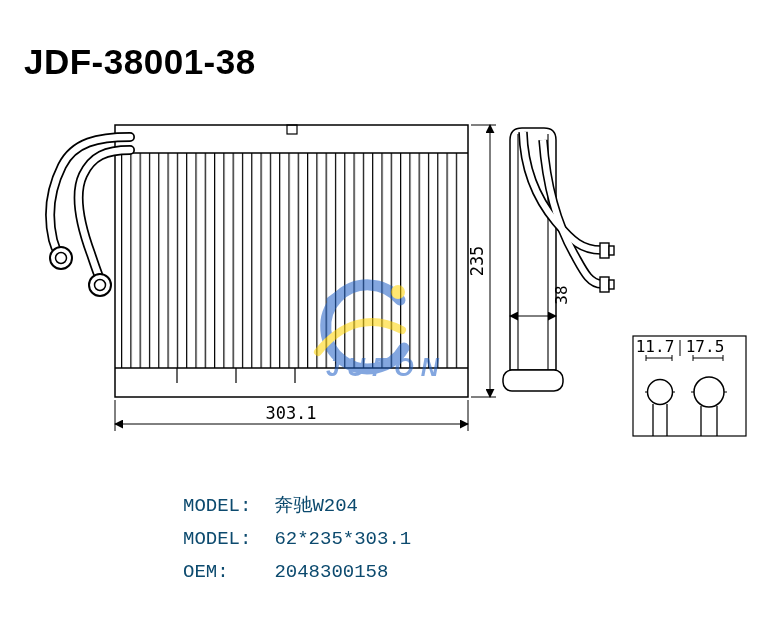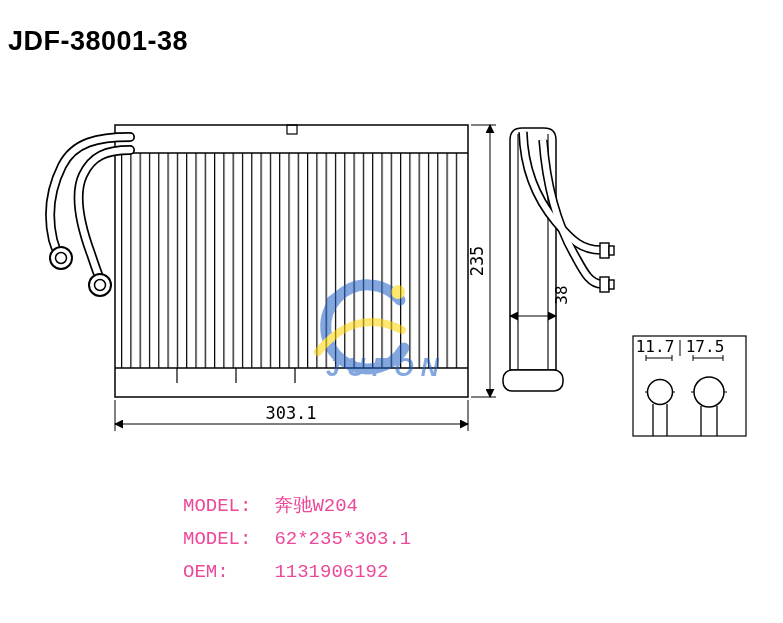--- a/index.html
+++ b/index.html
@@ -1,22 +1,22 @@
 <!DOCTYPE html>
 <html><head>
 <meta charset="utf-8">
 <style>
   html,body{margin:0;padding:0;background:#ffffff;}
   .page{position:relative;width:783px;height:623px;background:#ffffff;overflow:hidden;
         font-family:"Liberation Sans",sans-serif;}
-  .title{position:absolute;left:8px;top:26px;margin:0;font-size:27px;font-weight:800;
+  .title{position:absolute;left:8px;top:26px;margin:16px;font-size:35px;font-weight:800;
          color:#000;letter-spacing:0.5px;font-family:"Liberation Sans",sans-serif;}
   .drawing{position:absolute;left:0;top:0;}
   .specs{position:absolute;left:183px;top:490px;font-family:"Liberation Mono",monospace;
-         font-size:19px;color:#ec4899;}
+         font-size:19px;color:#0c4a6e;}
   .spec-row{height:33px;line-height:33px;white-space:nowrap;}
   .spec-label{display:inline-block;width:80px;}
   .dim-text{font-family:"DejaVu Sans Mono",monospace;font-size:17px;fill:#000;}
   .dim-text-sm{font-family:"DejaVu Sans Mono",monospace;font-size:16px;fill:#000;}
   .wm-text{font-family:"Liberation Sans",sans-serif;font-size:25px;font-weight:bold;
            font-style:italic;fill:#1e5fc5;letter-spacing:7px;}
 </style>
 </head>
 <body>
 
@@ -131,17 +131,17 @@
     <div class="spec-row">
       <span class="spec-label">MODEL:</span>
       <span class="spec-value">奔驰W204</span>
     </div>
     <div class="spec-row">
       <span class="spec-label">MODEL:</span>
       <span class="spec-value">62*235*303.1</span>
     </div>
     <div class="spec-row">
       <span class="spec-label">OEM:</span>
-      <span class="spec-value">1131906192</span>
+      <span class="spec-value">2048300158</span>
     </div>
   </div>
 
 </div>
 
 </body></html>

